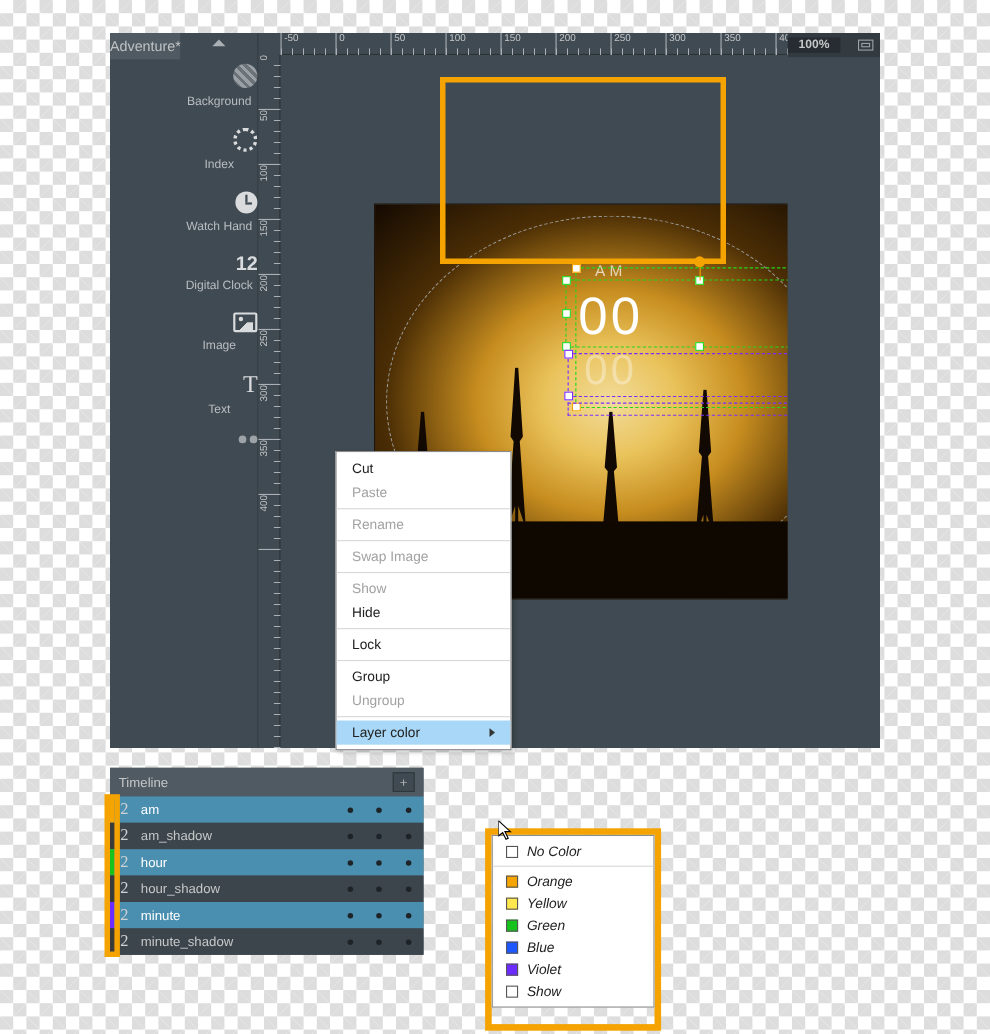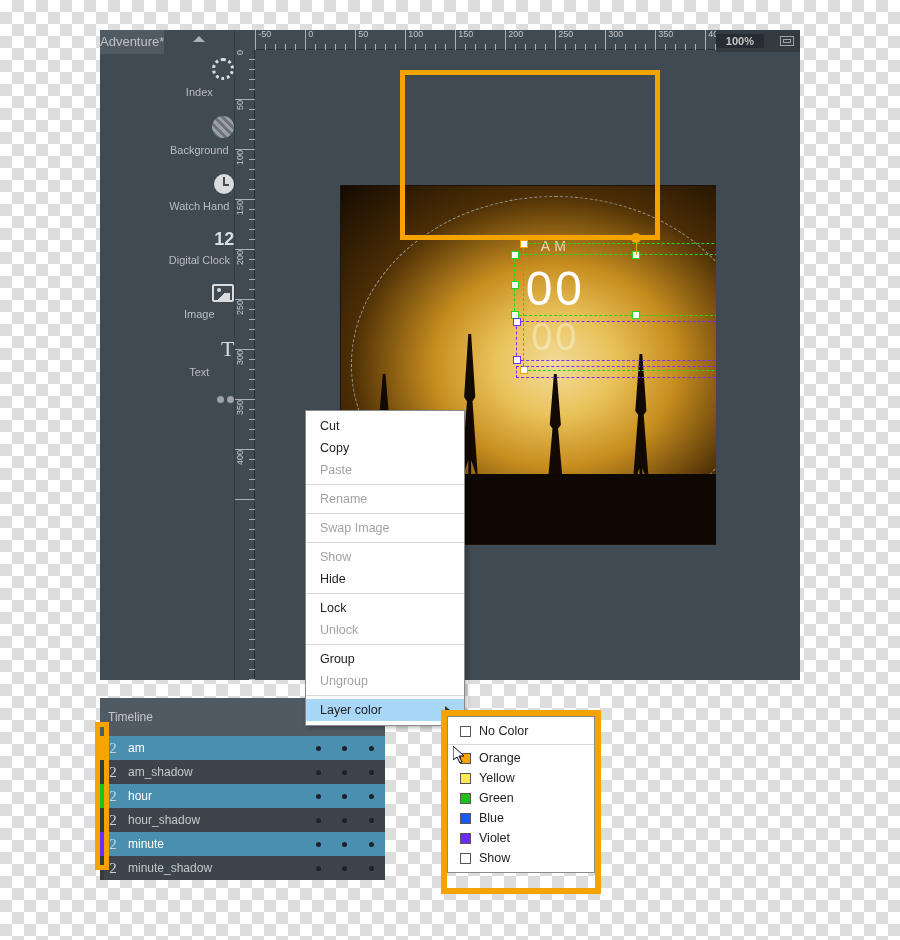--- a/index.html
+++ b/index.html
@@ -162,21 +162,21 @@
   .fit-icon::before{content:"";position:absolute;inset:2px;border:1px solid #9ea3a8;}
 
   
   .timeline{
     position:absolute;
     top:698px;left:100px;
     width:285px;
     background:#3f4a52;
     font-size:12px;color:#c6c7c8;
   }
-  .tl-header{display:flex;align-items:center;height:38px;
+  .tl-header{display:flex;align-items:center;height:26px;
     background:#505a62;padding:0 8px;justify-content:space-between;}
   .tl-add{width:20px;height:18px;background:#3f4a52;border:1px solid #2e363b;
     text-align:center;line-height:16px;color:#aeb3b7;}
   .tl-rows{}
   .tl-row{display:flex;align-items:center;height:24px;position:relative;}
   .tl-row .colorbar{width:4px;height:100%;}
   .tl-row .idx{width:18px;text-align:center;color:#cfd2d4;font-family:'Times New Roman',serif;font-size:15px;}
   .tl-row .name{flex:1;padding-left:6px;}
   .tl-row .dots{width:80px;display:flex;justify-content:space-around;}
   .tl-row .dots span{width:5px;height:5px;border-radius:50%;background:#1d2327;}
@@ -195,21 +195,21 @@
     font-size:12.5px;color:#222;padding:4px 0;
     box-shadow:2px 2px 4px rgba(0,0,0,.25);
   }
   .ctx .mi{padding:4px 14px;white-space:nowrap;}
   .ctx .mi.dis{color:#a2a2a2;}
   .ctx hr{border:none;border-top:1px solid #d7d7d7;margin:3px 0;}
   .ctx .mi.hov{background:#a9d7f7;display:flex;justify-content:space-between;align-items:center;}
   .ctx .mi.hov .arrow{border-left:5px solid #333;border-top:4px solid transparent;border-bottom:4px solid transparent;}
 
   
-  .submenu-wrap{position:absolute;top:716px;left:447px;}
+  .submenu-wrap{position:absolute;top:759px;left:447px;font-style:italic;}
   .submenu-hl{position:absolute;top:-6px;left:-6px;width:160px;height:184px;border:6px solid #f5a300;}
   .submenu{
     width:148px;background:#fff;border:1px solid #8b8b8b;
     font-size:12.5px;color:#222;padding:4px 0;position:relative;
   }
   .submenu .mi{display:flex;align-items:center;gap:8px;padding:3px 12px;}
   .sw{width:11px;height:11px;border:1px solid #555;}
   .submenu hr{border:none;border-top:1px solid #d7d7d7;margin:3px 0;}
 
   .cursor{position:absolute;top:746px;left:453px;width:14px;height:18px;pointer-events:none;}
@@ -220,29 +220,29 @@
 
 <div class="editor">
   <div class="editor-title">Adventure*</div>
   <div class="editor-body">
 
     <div class="toolbar">
       <div class="tool-collapse"></div>
 
       <div class="tool-item">
         <div class="tool-icon">
+            <div class="ico-bg"></div>
+          </div>
+        <div>Background</div>
+      </div>
+      <div class="tool-item">
+        <div class="tool-icon">
             <div class="ico-index"></div>
           </div>
         <div>Index</div>
-      </div>
-      <div class="tool-item">
-        <div class="tool-icon">
-            <div class="ico-bg"></div>
-          </div>
-        <div>Background</div>
       </div>
       <div class="tool-item">
         <div class="tool-icon">
             <div class="ico-hand"></div>
           </div>
         <div>Watch Hand</div>
       </div>
       <div class="tool-item">
         <div class="tool-icon">
             <div class="ico-digital">12</div>
@@ -421,32 +421,30 @@
           <span></span>
           <span></span>
         </div>
       </div>
     </div>
 </div>
 <div class="highlight-strip"></div>
 
 <div class="ctx" id="ctx">
     <div class="mi">Cut</div>
-    <div class="mi">Copy</div>
     <div class="mi dis">Paste</div>
     <hr>
     <div class="mi dis">Rename</div>
     <hr>
     <div class="mi dis">Swap Image</div>
     <hr>
     <div class="mi dis">Show</div>
     <div class="mi">Hide</div>
     <hr>
     <div class="mi">Lock</div>
-    <div class="mi dis">Unlock</div>
     <hr>
     <div class="mi">Group</div>
     <div class="mi dis">Ungroup</div>
     <hr>
     <div class="mi hov">
       <span>Layer color</span>
       <span class="arrow"></span>
     </div>
   </div>
 

